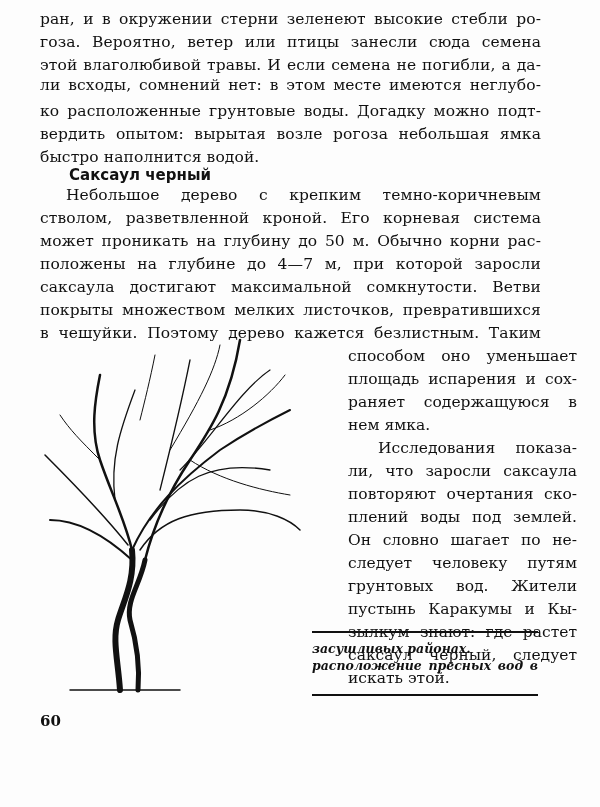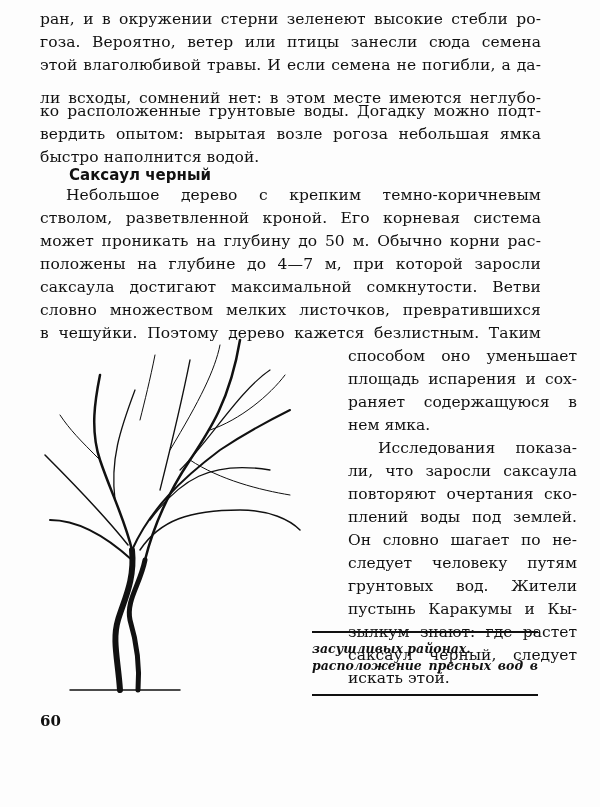--- a/index.html
+++ b/index.html
@@ -33,35 +33,35 @@
   .pagenum { position: absolute; left: 40px; top: 712px; font-size: 15px; font-weight: bold; }
   .tree { position: absolute; left: 40px; top: 320px; width: 270px; height: 380px; }
 </style>
 </head>
 <body>
 
 <div>
   <div class="line" style="top:8px">ран, и в окружении стерни зеленеют высокие стебли ро-</div>
   <div class="line" style="top:31px">гоза. Вероятно, ветер или птицы занесли сюда семена</div>
   <div class="line" style="top:54px">этой влаголюбивой травы. И если семена не погибли, а да-</div>
-  <div class="line" style="top:87px">ли всходы, сомнений нет: в этом месте имеются неглубо-</div>
+  <div class="line" style="top:74px">ли всходы, сомнений нет: в этом месте имеются неглубо-</div>
   <div class="line" style="top:100px">ко расположенные грунтовые воды. Догадку можно подт-</div>
   <div class="line" style="top:123px">вердить опытом: вырытая возле рогоза небольшая ямка</div>
   <div class="line last" style="top:146px">быстро наполнится водой.</div>
 </div>
 
 <div class="heading">Саксаул черный</div>
 
 <div>
   <div class="line indent" style="top:184px">Небольшое дерево с крепким темно-коричневым</div>
   <div class="line" style="top:207px">стволом, разветвленной кроной. Его корневая система</div>
   <div class="line" style="top:230px">может проникать на глубину до 50 м. Обычно корни рас-</div>
   <div class="line" style="top:253px">положены на глубине до 4—7 м, при которой заросли</div>
   <div class="line" style="top:276px">саксаула достигают максимальной сомкнутости. Ветви</div>
-  <div class="line" style="top:299px">словно множеством мелких листочков, превратившихся</div>
+  <div class="line" style="top:299px">покрыты множеством мелких листочков, превратившихся</div>
   <div class="line" style="top:322px">в чешуйки. Поэтому дерево кажется безлистным. Таким</div>
 </div>
 
 <div>
   <div class="rline" style="top:345px">способом оно уменьшает</div>
   <div class="rline" style="top:368px">площадь испарения и сох-</div>
   <div class="rline" style="top:391px">раняет содержащуюся в</div>
   <div class="rline last" style="top:414px">нем ямка.</div>
   <div class="rline indent" style="top:437px">Исследования показа-</div>
   <div class="rline" style="top:460px">ли, что заросли саксаула</div>

